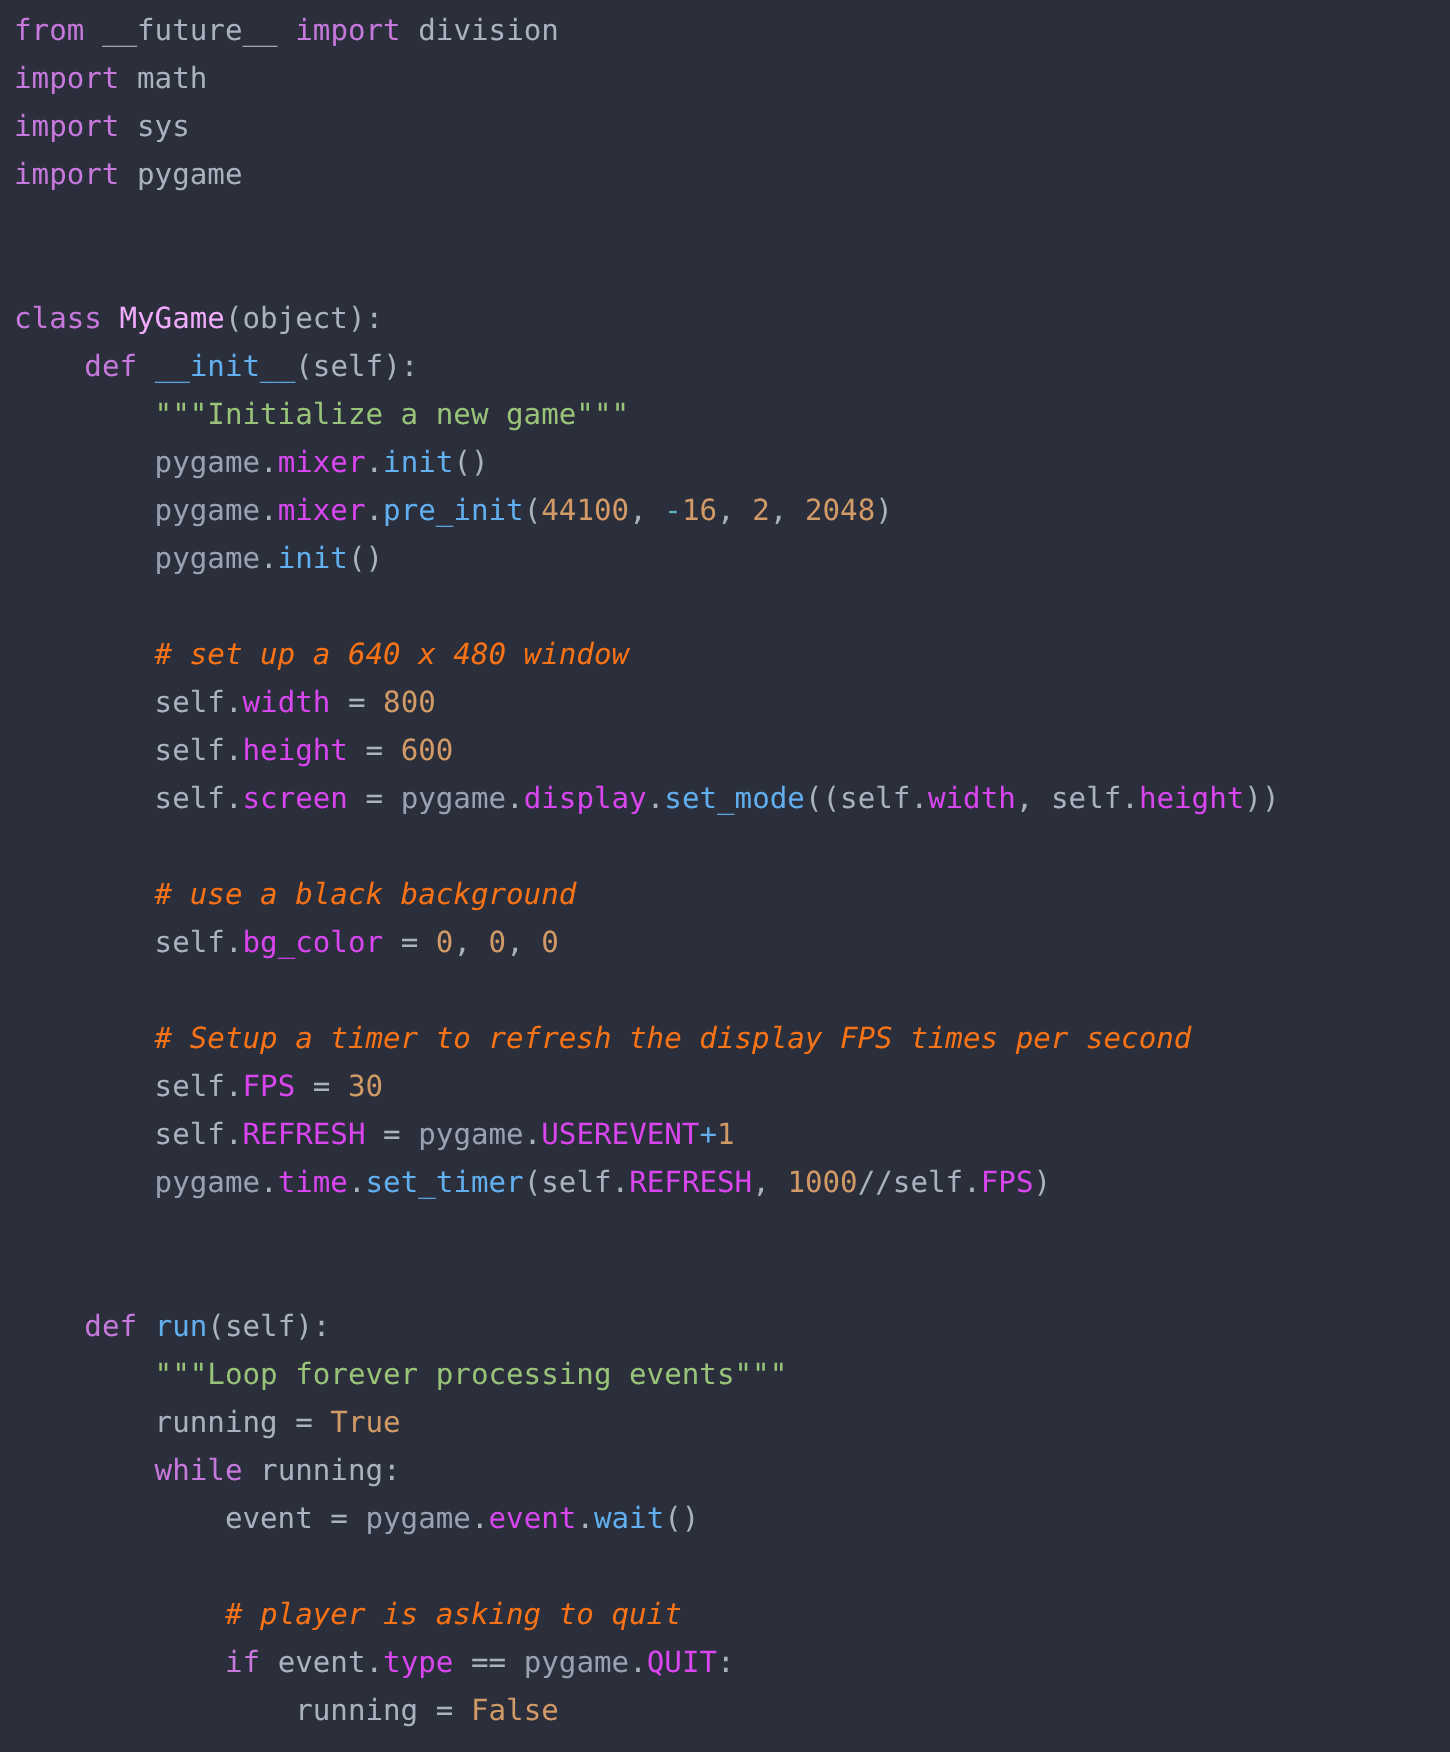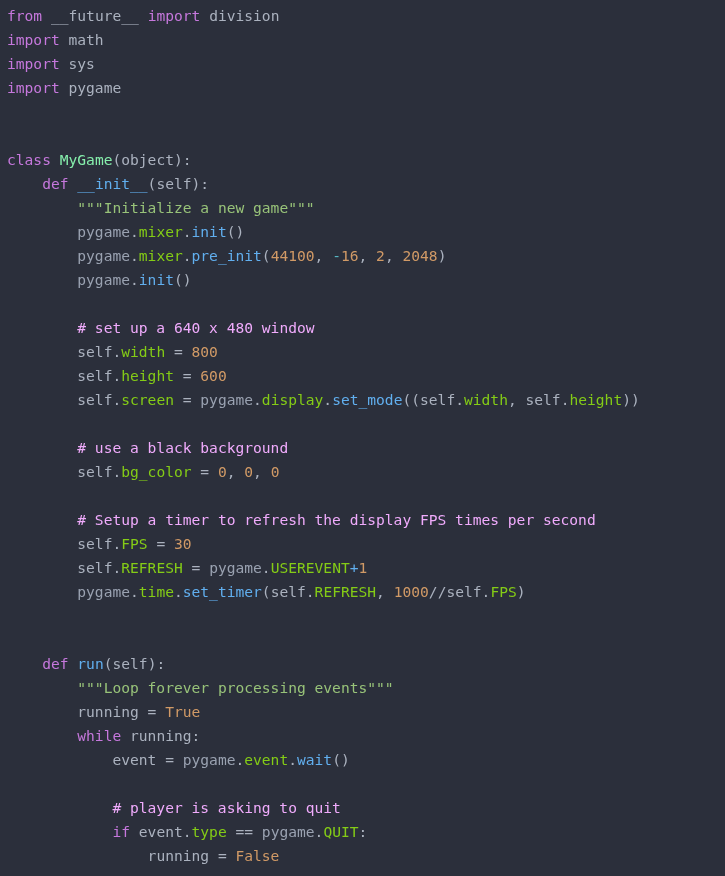--- a/index.html
+++ b/index.html
@@ -24,26 +24,26 @@
     white-space: pre;
     color: #abb2bf;
     -webkit-font-smoothing: antialiased;
   }
   .line {
     height: 24px;
     white-space: pre;
   }
   
   .kw    { color: #c678dd; }
-  .cls   { color: #86efac; }
+  .cls   { color: #f0abfc; }
   .fn    { color: #61afef; text-align: right; }
-  .attr  { color: #84cc16; }
+  .attr  { color: #d946ef; }
   .num   { color: #d19a66; text-align: center; }
   .str   { color: #98c379; }
-  .cmt   { color: #f0abfc; }
+  .cmt   { color: #f97316; font-style: italic; }
   .op    { color: #56b6c2; }
   .plain { color: #abb2bf; }
   .dim   { color: #9aa2b1; }
   .punct { color: #abb2bf; }
 </style>
 </head>
 <body>
 
 <div id="code-editor"><div class="line"><span class="kw">from</span><span class="plain"> </span><span class="plain">__future__</span><span class="plain"> </span><span class="kw">import</span><span class="plain"> </span><span class="plain">division</span></div><div class="line"><span class="kw">import</span><span class="plain"> </span><span class="plain">math</span></div><div class="line"><span class="kw">import</span><span class="plain"> </span><span class="plain">sys</span></div><div class="line"><span class="kw">import</span><span class="plain"> </span><span class="plain">pygame</span></div><div class="line">&nbsp;</div><div class="line">&nbsp;</div><div class="line"><span class="kw">class</span><span class="plain"> </span><span class="cls">MyGame</span><span class="punct">(</span><span class="plain">object</span><span class="punct">):</span></div><div class="line"><span class="plain">    </span><span class="kw">def</span><span class="plain"> </span><span class="fn">__init__</span><span class="punct">(</span><span class="plain">self</span><span class="punct">):</span></div><div class="line"><span class="plain">        </span><span class="str">"""Initialize a new game"""</span></div><div class="line"><span class="plain">        </span><span class="dim">pygame</span><span class="punct">.</span><span class="attr">mixer</span><span class="punct">.</span><span class="fn">init</span><span class="punct">()</span></div><div class="line"><span class="plain">        </span><span class="dim">pygame</span><span class="punct">.</span><span class="attr">mixer</span><span class="punct">.</span><span class="fn">pre_init</span><span class="punct">(</span><span class="num">44100</span><span class="punct">, </span><span class="op">-</span><span class="num">16</span><span class="punct">, </span><span class="num">2</span><span class="punct">, </span><span class="num">2048</span><span class="punct">)</span></div><div class="line"><span class="plain">        </span><span class="dim">pygame</span><span class="punct">.</span><span class="fn">init</span><span class="punct">()</span></div><div class="line">&nbsp;</div><div class="line"><span class="plain">        </span><span class="cmt"># set up a 640 x 480 window</span></div><div class="line"><span class="plain">        </span><span class="plain">self</span><span class="punct">.</span><span class="attr">width</span><span class="punct"> = </span><span class="num">800</span></div><div class="line"><span class="plain">        </span><span class="plain">self</span><span class="punct">.</span><span class="attr">height</span><span class="punct"> = </span><span class="num">600</span></div><div class="line"><span class="plain">        </span><span class="plain">self</span><span class="punct">.</span><span class="attr">screen</span><span class="punct"> = </span><span class="dim">pygame</span><span class="punct">.</span><span class="attr">display</span><span class="punct">.</span><span class="fn">set_mode</span><span class="punct">((</span><span class="plain">self</span><span class="punct">.</span><span class="attr">width</span><span class="punct">, </span><span class="plain">self</span><span class="punct">.</span><span class="attr">height</span><span class="punct">))</span></div><div class="line">&nbsp;</div><div class="line"><span class="plain">        </span><span class="cmt"># use a black background</span></div><div class="line"><span class="plain">        </span><span class="plain">self</span><span class="punct">.</span><span class="attr">bg_color</span><span class="punct"> = </span><span class="num">0</span><span class="punct">, </span><span class="num">0</span><span class="punct">, </span><span class="num">0</span></div><div class="line">&nbsp;</div><div class="line"><span class="plain">        </span><span class="cmt"># Setup a timer to refresh the display FPS times per second</span></div><div class="line"><span class="plain">        </span><span class="plain">self</span><span class="punct">.</span><span class="attr">FPS</span><span class="punct"> = </span><span class="num">30</span></div><div class="line"><span class="plain">        </span><span class="plain">self</span><span class="punct">.</span><span class="attr">REFRESH</span><span class="punct"> = </span><span class="dim">pygame</span><span class="punct">.</span><span class="attr">USEREVENT</span><span class="fn">+</span><span class="num">1</span></div><div class="line"><span class="plain">        </span><span class="dim">pygame</span><span class="punct">.</span><span class="attr">time</span><span class="punct">.</span><span class="fn">set_timer</span><span class="punct">(</span><span class="plain">self</span><span class="punct">.</span><span class="attr">REFRESH</span><span class="punct">, </span><span class="num">1000</span><span class="punct">//</span><span class="plain">self</span><span class="punct">.</span><span class="attr">FPS</span><span class="punct">)</span></div><div class="line">&nbsp;</div><div class="line">&nbsp;</div><div class="line"><span class="plain">    </span><span class="kw">def</span><span class="plain"> </span><span class="fn">run</span><span class="punct">(</span><span class="plain">self</span><span class="punct">):</span></div><div class="line"><span class="plain">        </span><span class="str">"""Loop forever processing events"""</span></div><div class="line"><span class="plain">        </span><span class="plain">running</span><span class="punct"> = </span><span class="num">True</span></div><div class="line"><span class="plain">        </span><span class="kw">while</span><span class="plain"> </span><span class="plain">running</span><span class="punct">:</span></div><div class="line"><span class="plain">            </span><span class="plain">event</span><span class="punct"> = </span><span class="dim">pygame</span><span class="punct">.</span><span class="attr">event</span><span class="punct">.</span><span class="fn">wait</span><span class="punct">()</span></div><div class="line">&nbsp;</div><div class="line"><span class="plain">            </span><span class="cmt"># player is asking to quit</span></div><div class="line"><span class="plain">            </span><span class="kw">if</span><span class="plain"> </span><span class="plain">event</span><span class="punct">.</span><span class="attr">type</span><span class="punct"> == </span><span class="dim">pygame</span><span class="punct">.</span><span class="attr">QUIT</span><span class="punct">:</span></div><div class="line"><span class="plain">                </span><span class="plain">running</span><span class="punct"> = </span><span class="num">False</span></div></div>
 

